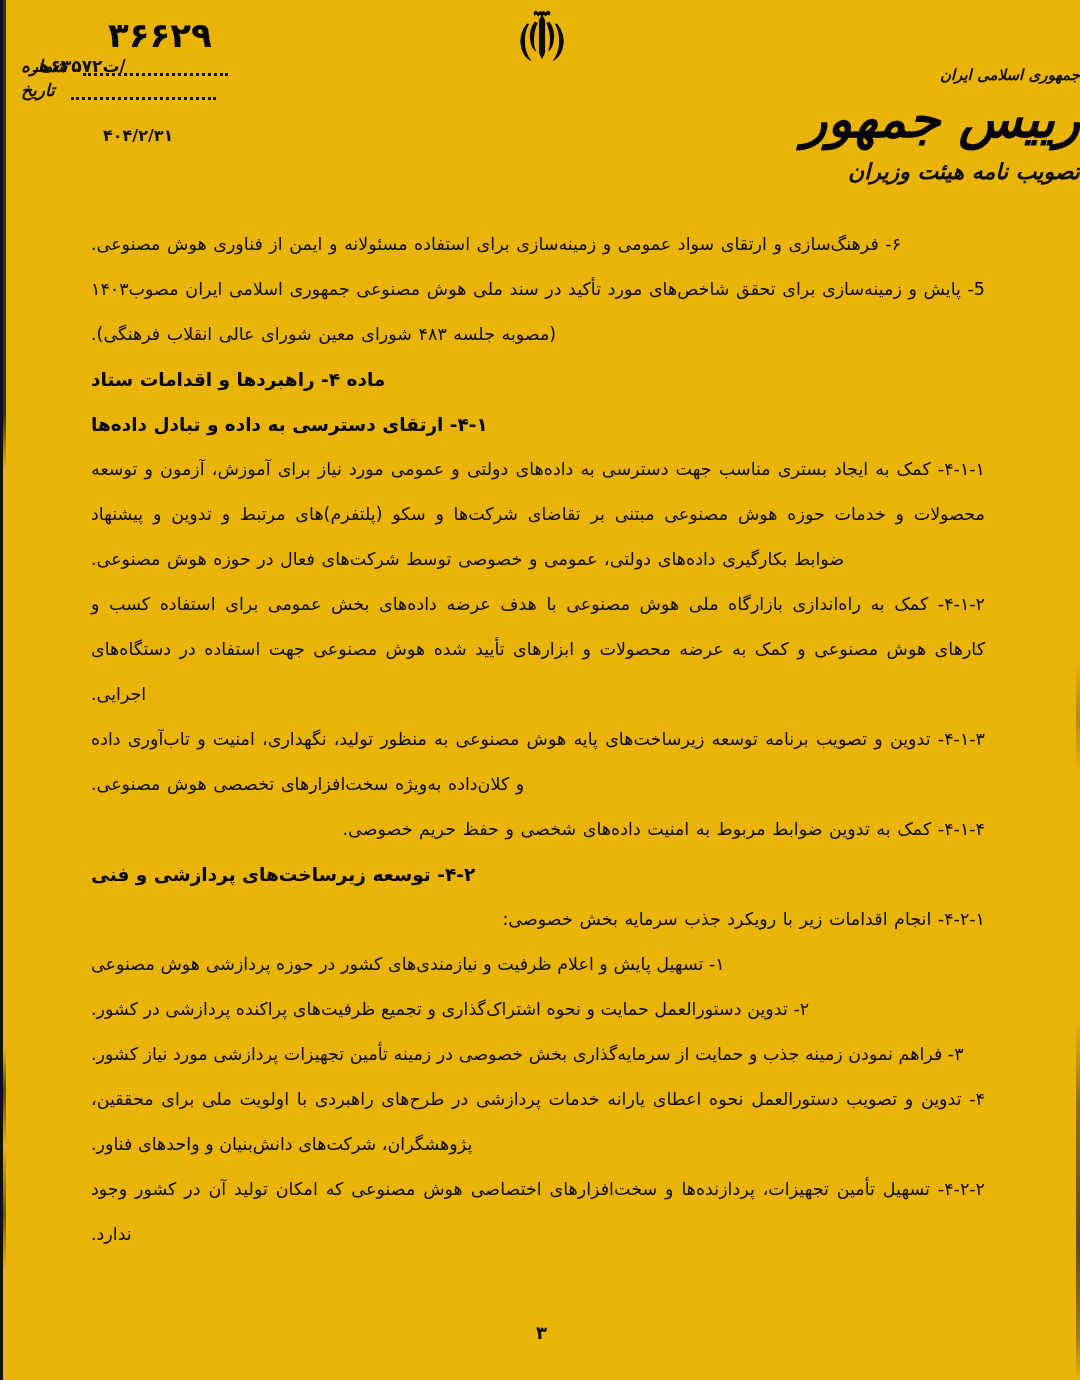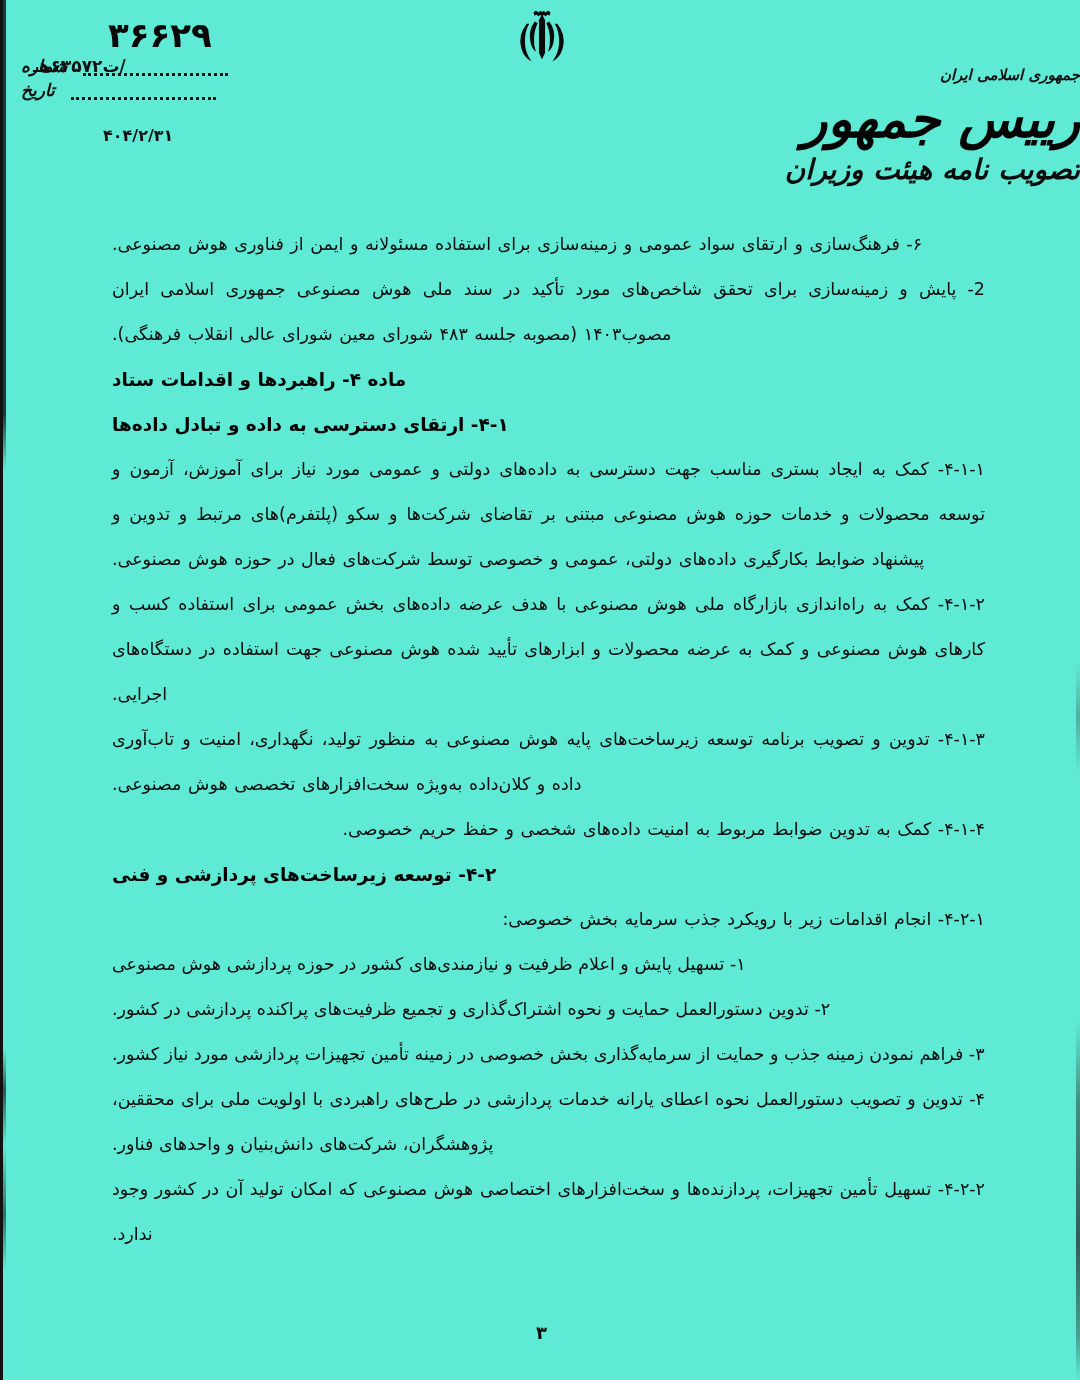--- a/index.html
+++ b/index.html
@@ -6,21 +6,21 @@
   html, body {
     margin: 0;
     padding: 0;
     background: #ffffff;
   }
 
   .page {
     position: relative;
     width: 1080px;
     height: 1380px;
-    background: #5eead4;
+    background: #eab308;
     overflow: hidden;
     font-family: "DejaVu Sans", "Liberation Sans", sans-serif;
     color: #0a0a0a;
     box-sizing: border-box;
     border-left: 3px solid #111;
   }
 
   
   .scan-edge-right {
     position: absolute;
@@ -84,22 +84,22 @@
   .president-title {
     margin-top: 8px;
     font-size: 52px;
     font-weight: 700;
     font-style: italic;
     color: #050505;
     letter-spacing: 2px;
     line-height: 1.05;
   }
   .doc-kind {
-    margin-top: 6px;
-    font-size: 28px;
+    margin-top: 12px;
+    font-size: 22px;
     font-weight: 700;
     font-style: italic;
     color: #0c0c0c;
     letter-spacing: 1px;
   }
 
   
   .stamp {
     position: absolute;
     top: 18px;
@@ -156,21 +156,21 @@
     left: 82px;
     font-size: 16px;
     letter-spacing: 2px;
   }
 
   
   .body {
     position: absolute;
     top: 222px;
     right: 95px;
-    left: 109px;
+    left: 88px;
   }
 
   .para {
     font-size: 17.5px;
     line-height: 45px;
     text-align: justify;
     text-align-last: left;
     color: #0c0c0c;
     margin: 0;
     word-spacing: 1px;
@@ -259,21 +259,21 @@
       <div class="president-title">رییس جمهور</div>
 
       <div class="doc-kind">تصویب نامه هیئت وزیران</div>
     </div>
   </div>
 
   <div class="body">
 
     <p class="para">۶- فرهنگ‌سازی و ارتقای سواد عمومی و زمینه‌سازی برای استفاده مسئولانه و ایمن از فناوری هوش مصنوعی.</p>
 
-    <p class="para">2- پایش و زمینه‌سازی برای تحقق شاخص‌های مورد تأکید در سند ملی هوش مصنوعی جمهوری اسلامی ایران مصوب۱۴۰۳ (مصوبه جلسه ۴۸۳ شورای معین شورای عالی انقلاب فرهنگی).</p>
+    <p class="para">5- پایش و زمینه‌سازی برای تحقق شاخص‌های مورد تأکید در سند ملی هوش مصنوعی جمهوری اسلامی ایران مصوب۱۴۰۳ (مصوبه جلسه ۴۸۳ شورای معین شورای عالی انقلاب فرهنگی).</p>
 
     <p class="heading">ماده ۴- راهبردها و اقدامات ستاد</p>
 
     <p class="heading">۴-۱- ارتقای دسترسی به داده و تبادل داده‌ها</p>
 
     <p class="para">۴-۱-۱- کمک به ایجاد بستری مناسب جهت دسترسی به داده‌های دولتی و عمومی مورد نیاز برای آموزش، آزمون و توسعه محصولات و خدمات حوزه هوش مصنوعی مبتنی بر تقاضای شرکت‌ها و سکو (پلتفرم)‌های مرتبط و تدوین و پیشنهاد ضوابط بکارگیری داده‌های دولتی، عمومی و خصوصی توسط شرکت‌های فعال در حوزه هوش مصنوعی.</p>
 
     <p class="para">۴-۱-۲- کمک به راه‌اندازی بازارگاه ملی هوش مصنوعی با هدف عرضه داده‌های بخش عمومی برای استفاده کسب و کارهای هوش مصنوعی و کمک به عرضه محصولات و ابزارهای تأیید شده هوش مصنوعی جهت استفاده در دستگاه‌های اجرایی.</p>
 
     <p class="para">۴-۱-۳- تدوین و تصویب برنامه توسعه زیرساخت‌های پایه هوش مصنوعی به منظور تولید، نگهداری، امنیت و تاب‌آوری داده و کلان‌داده به‌ویژه سخت‌افزارهای تخصصی هوش مصنوعی.</p>

